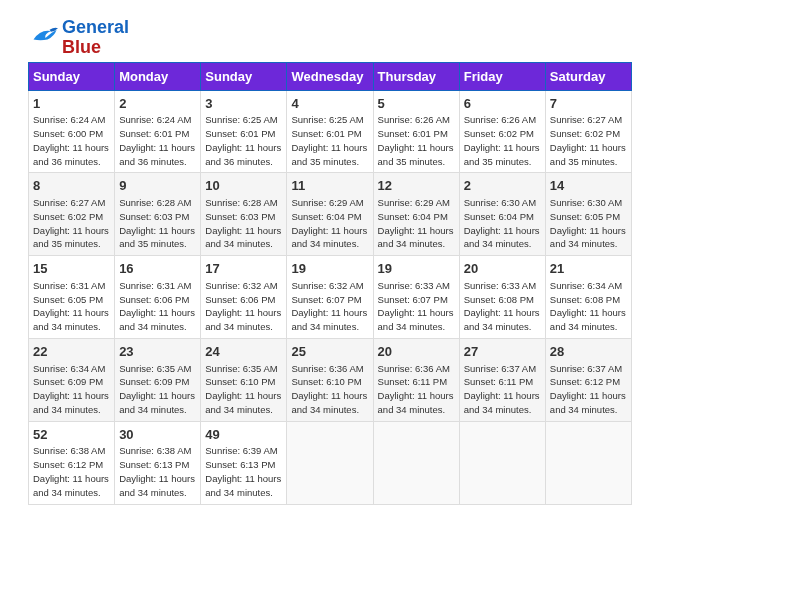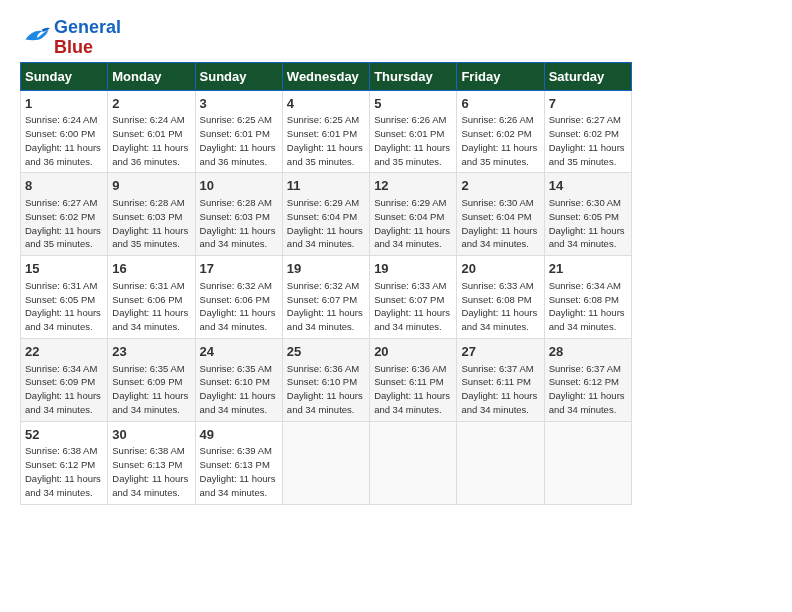--- a/index.html
+++ b/index.html
@@ -5,21 +5,21 @@
     * { box-sizing: border-box; margin: 0; padding: 0; }
     body {
       font-family: Arial, sans-serif;
       background: #fff;
       width: 792px;
       height: 612px;
       overflow: hidden;
     }
     .page {
       width: 652px;
-      padding: 18px 20px 10px 20px;
+      padding: 18px 20px 10px 28px;
     }
     .header-top {
       display: flex;
       justify-content: space-between;
       align-items: flex-start;
       margin-bottom: 4px;
     }
     .logo {
       display: flex;
       align-items: center;
@@ -49,21 +49,21 @@
     .location {
       font-size: 15px;
       color: #555;
     }
     table {
       width: 100%;
       border-collapse: collapse;
       table-layout: fixed;
     }
     thead th {
-      background: #14532d;
+      background: #6d28d9;
       color: #fff;
       font-size: 13px;
       font-weight: bold;
       padding: 6px 4px;
       text-align: left;
       border: 1px solid #1565c0;
     }
     tbody tr {
       border-bottom: 1px solid #ccc;
     }

